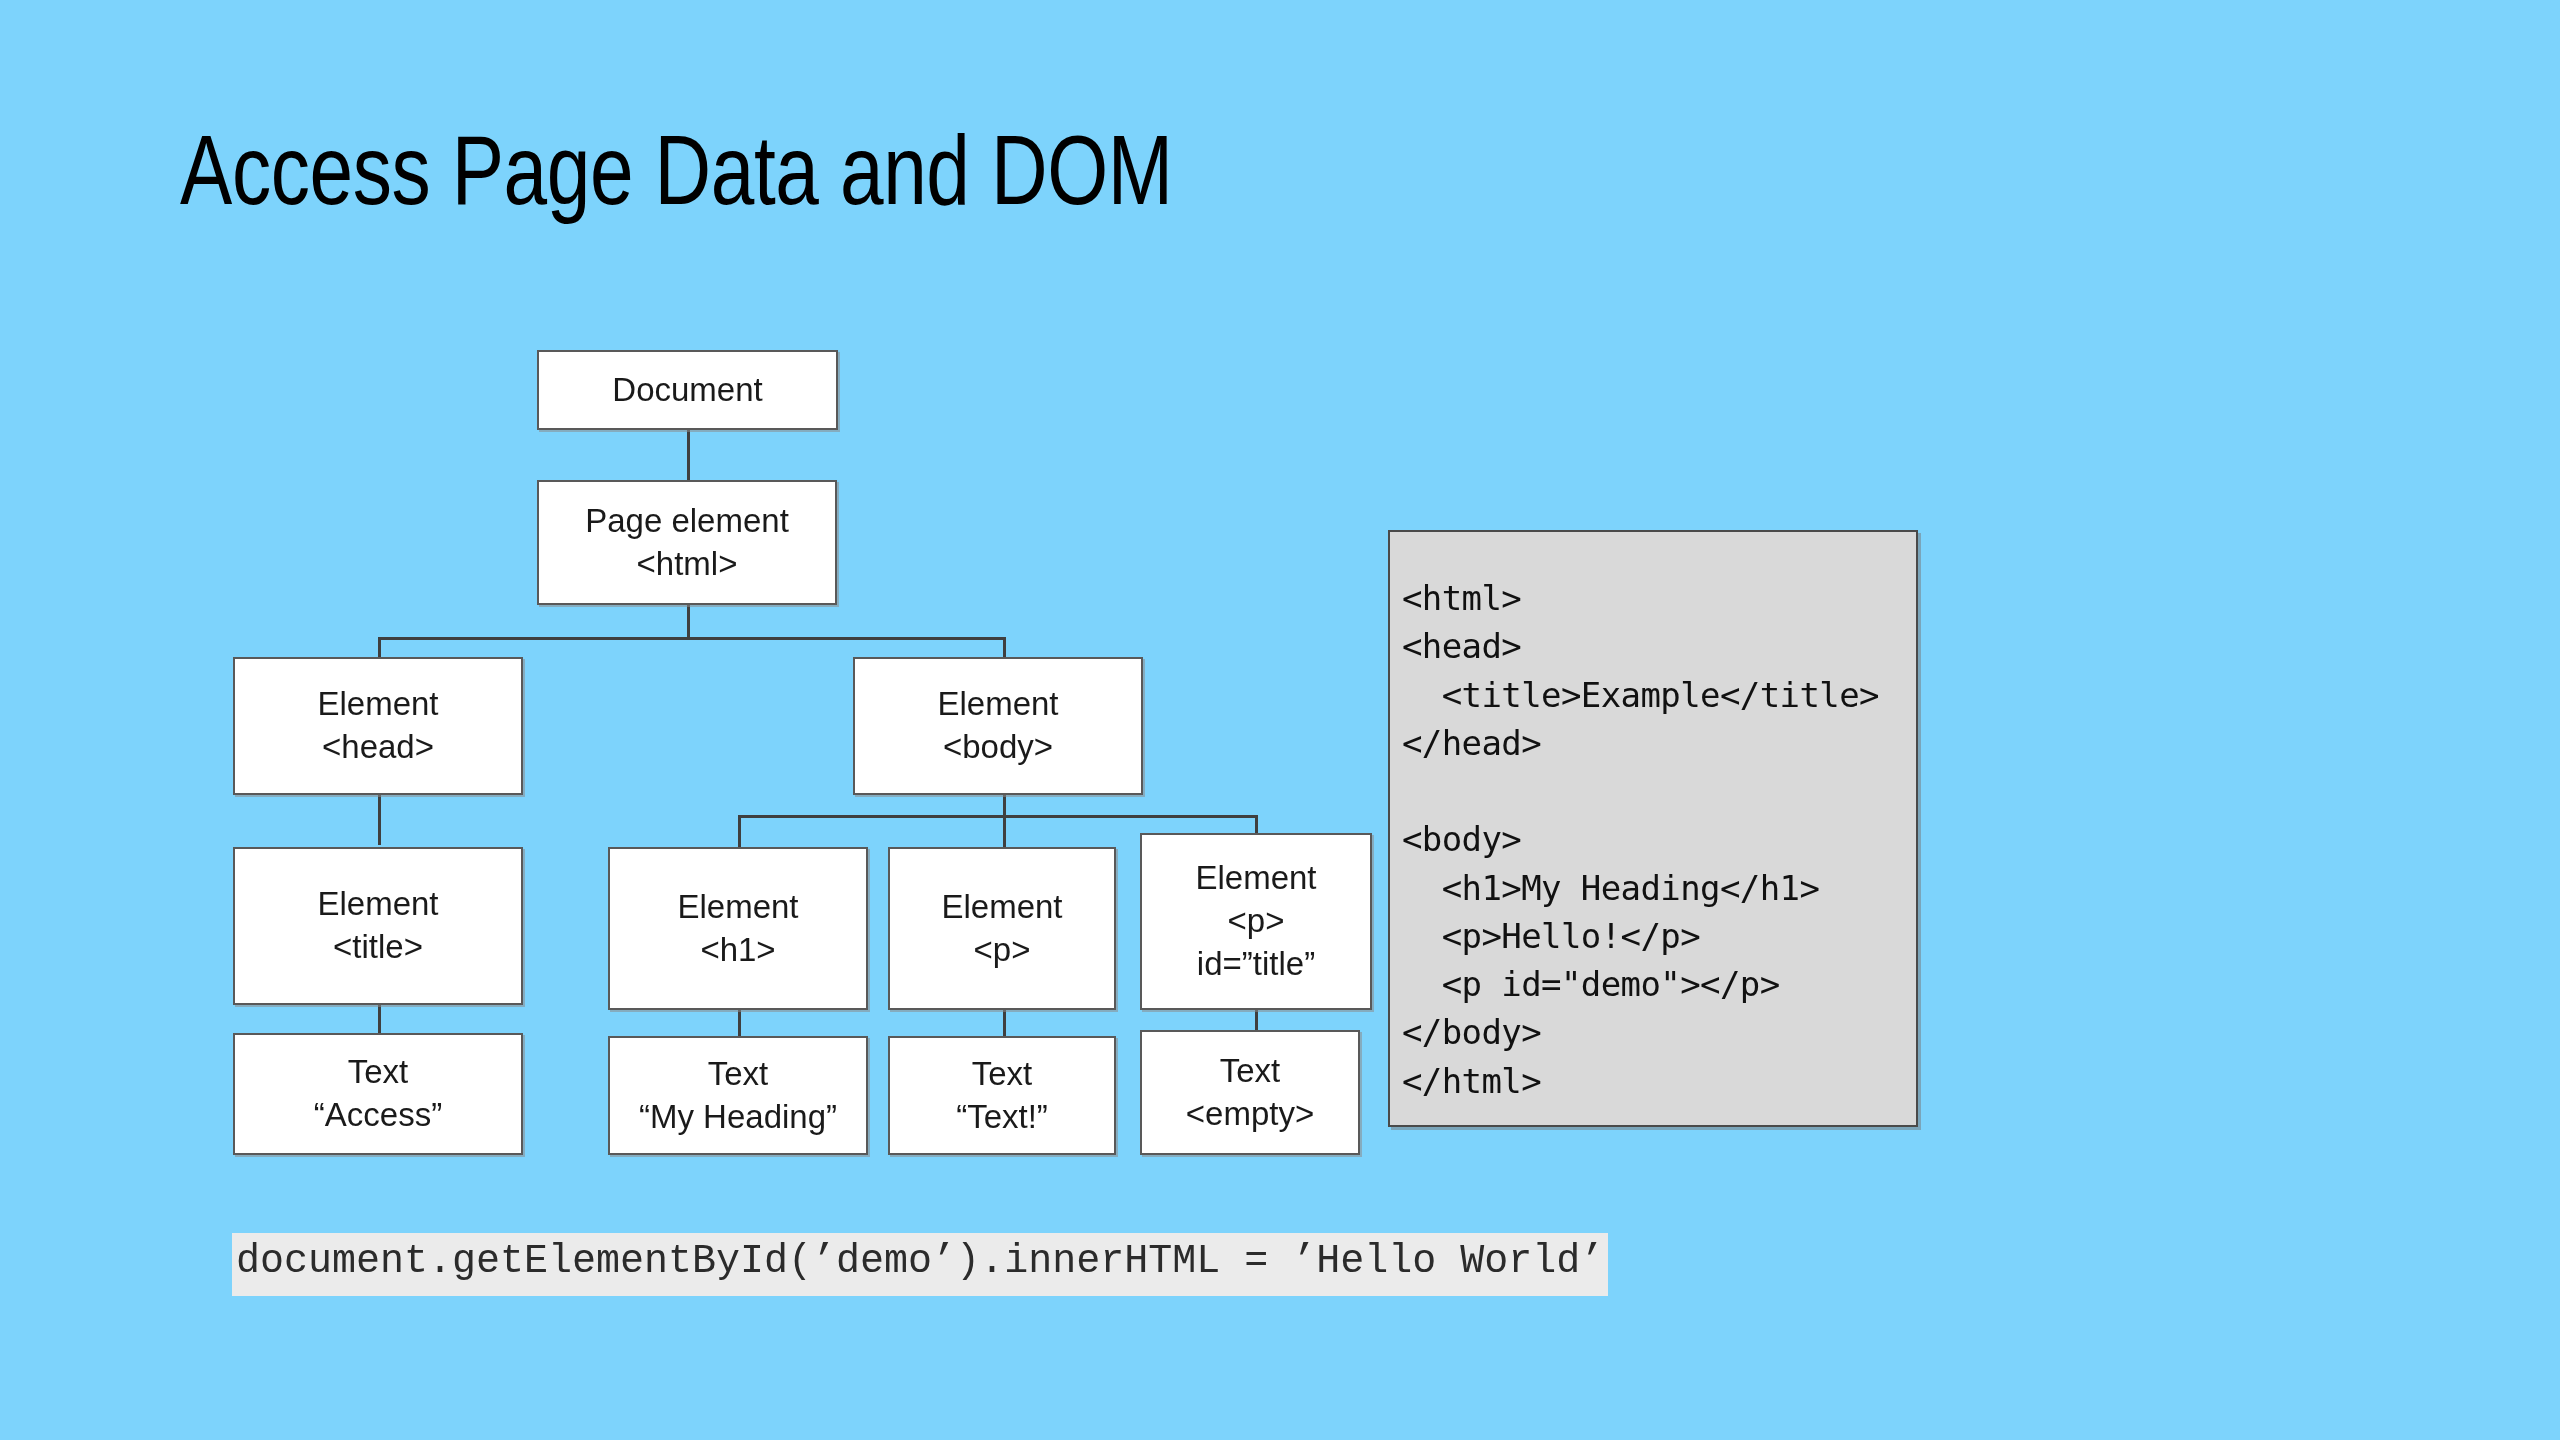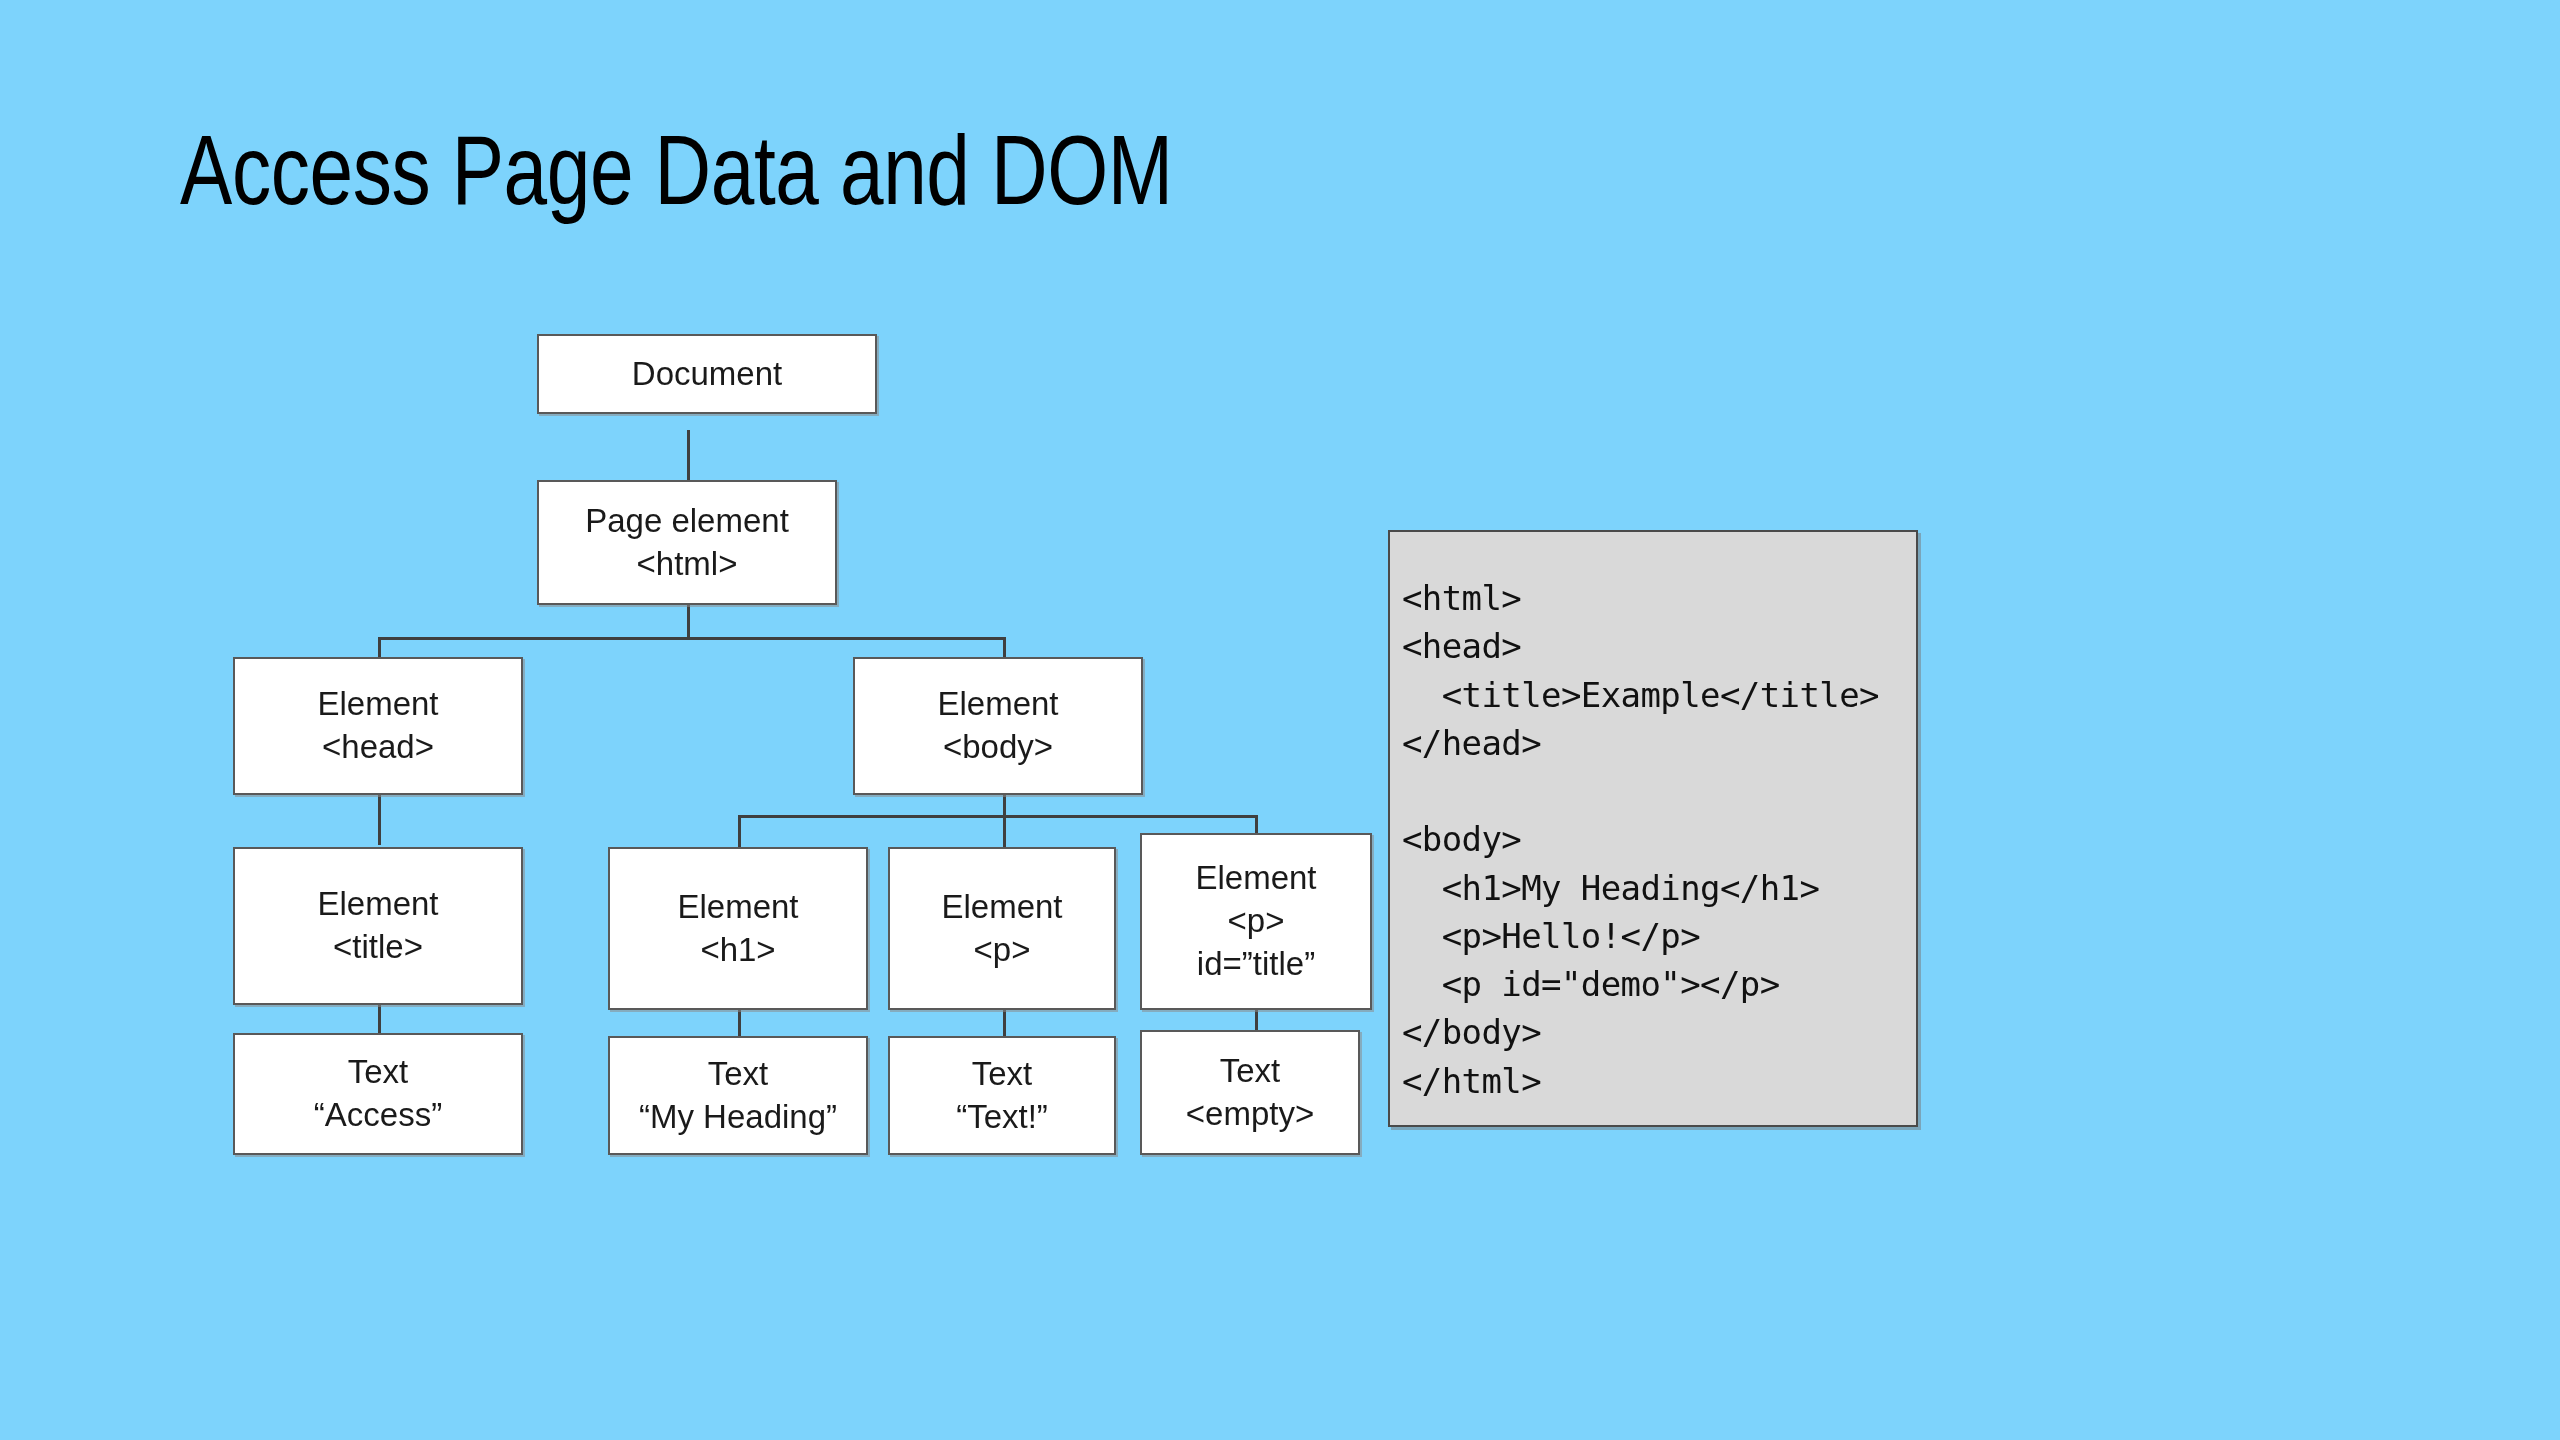--- a/index.html
+++ b/index.html
@@ -138,21 +138,21 @@
     <div class="connector v" style="left:738px; top:815px; height:32px;"></div>
     <div class="connector v" style="left:1003px; top:815px; height:32px;"></div>
     <div class="connector v" style="left:1255px; top:815px; height:32px;"></div>
 
     <div class="connector v" style="left:738px; top:1008px; height:28px;"></div>
 
     <div class="connector v" style="left:1003px; top:1008px; height:28px;"></div>
 
     <div class="connector v" style="left:1255px; top:1008px; height:28px;"></div>
 
-    <div class="node" style="left:537px; top:334px; width:340px; height:80px;">
+    <div class="node" style="left:537px; top:350px; width:301px; height:80px;">
       <span class="ln">Document</span>
     </div>
 
     <div class="node" style="left:537px; top:480px; width:300px; height:125px;">
       <span class="ln">Page element</span>
       <span class="ln">&lt;html&gt;</span>
     </div>
 
     <div class="node" style="left:233px; top:657px; width:290px; height:138px;">
       <span class="ln">Element</span>
@@ -214,14 +214,15 @@
 &lt;/head&gt;
 
 &lt;body&gt;
   &lt;h1&gt;My Heading&lt;/h1&gt;
   &lt;p&gt;Hello!&lt;/p&gt;
   &lt;p id="demo"&gt;&lt;/p&gt;
 &lt;/body&gt;
 &lt;/html&gt;</pre>
   </div>
 
+  <div id="bottom-code">document.getElementById(’demo’).innerHTML = ’Hello World’</div>
 
 </div>
 
 </body></html>

